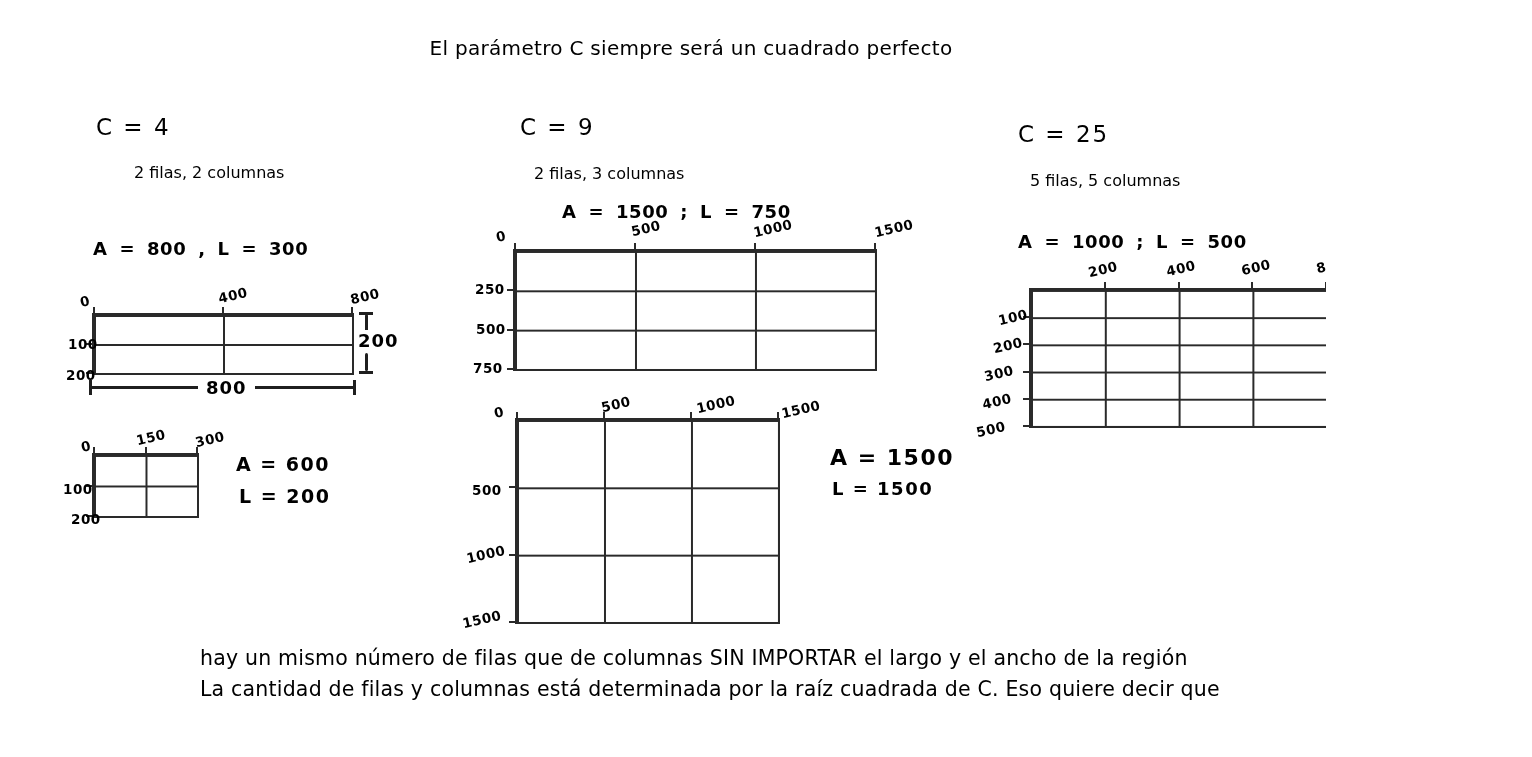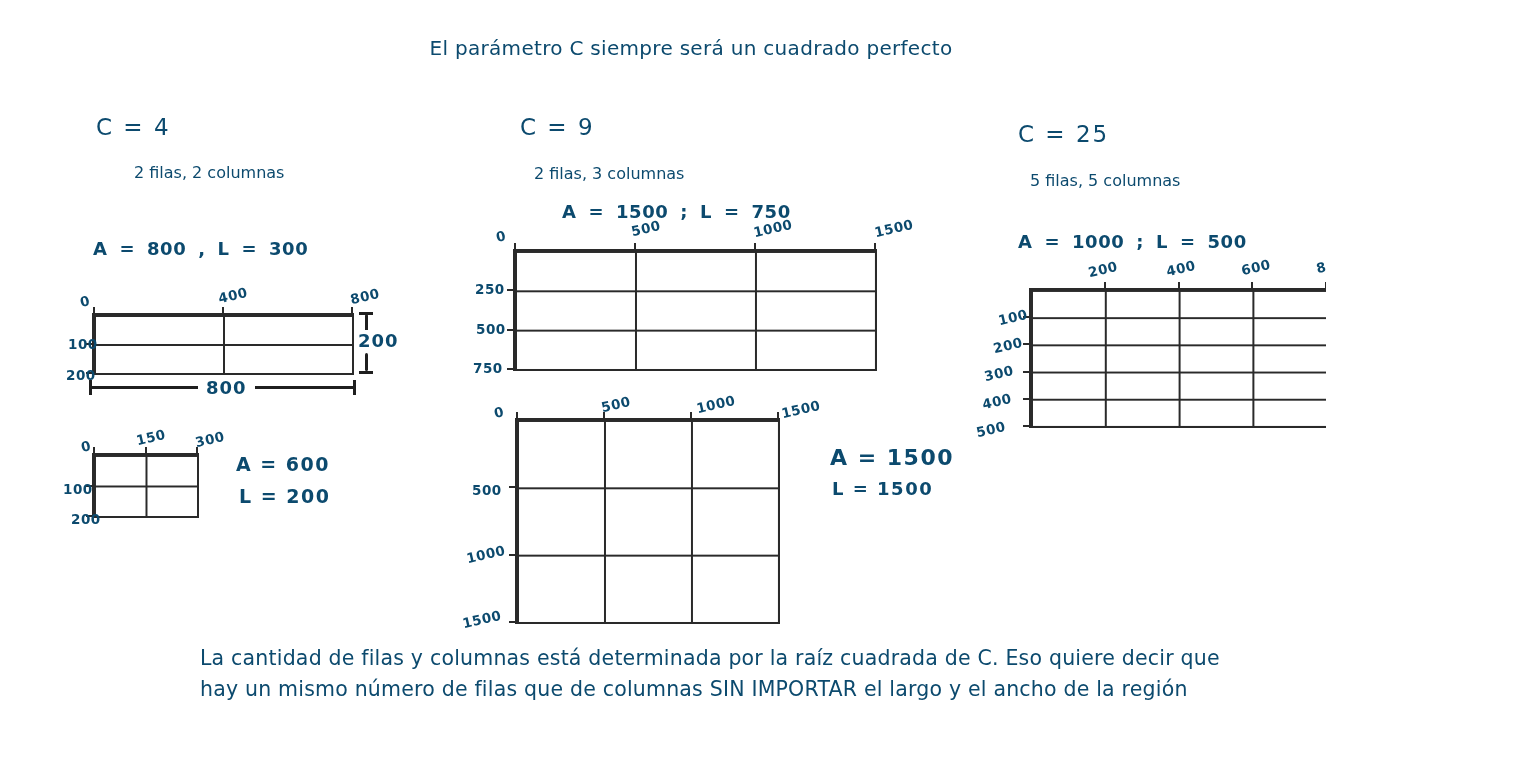--- a/index.html
+++ b/index.html
@@ -1,19 +1,19 @@
 <!DOCTYPE html>
 <html><head>
 <meta charset="utf-8">
 <style>
   * { margin:0; padding:0; box-sizing:border-box; }
   html,body { background:#ffffff; }
   .page {
     position:relative; width:1326px; height:757px; background:#ffffff;
-    font-family:"DejaVu Sans", sans-serif; color:#0c4a6e; overflow:hidden;text-decoration:underline;
+    font-family:"DejaVu Sans", sans-serif; color:#000000; overflow:hidden;text-decoration:underline;
   }
   .abs { position:absolute; }
   .title { left:0; top:36px; width:1382px; text-align:center; font-size:20px; letter-spacing:0.3px; }
   .clabel { font-size:23px; letter-spacing:2px; }
   .sub { font-size:16px; }
   .params { font-size:18px; font-weight:700; letter-spacing:0.6px; word-spacing:5px; }
   .gwrap { position:absolute; }
   .grid { position:absolute; border:2px solid #2a2a2a; }
   .grid.n2 {
     background-image:
@@ -166,17 +166,17 @@
     <span class="tklab xlab" style="left:356px;top:7px">800</span>
     <span class="tklab xlab" style="left:440px;top:17px">1000</span>
     <span class="tklab xlab" style="left:38px;top:59px">100</span>
     <span class="tklab xlab" style="left:33px;top:87px">200</span>
     <span class="tklab xlab" style="left:24px;top:115px">300</span>
     <span class="tklab xlab" style="left:22px;top:143px">400</span>
     <span class="tklab xlab" style="left:16px;top:171px">500</span>
   </div>
 
   <div class="footer">
+    <div>hay un mismo número de filas que de columnas SIN IMPORTAR el largo y el ancho de la región</div>
     <div>La cantidad de filas y columnas está determinada por la raíz cuadrada de C. Eso quiere decir que</div>
-    <div>hay un mismo número de filas que de columnas SIN IMPORTAR el largo y el ancho de la región</div>
   </div>
 
 </div>
 
 </body></html>

